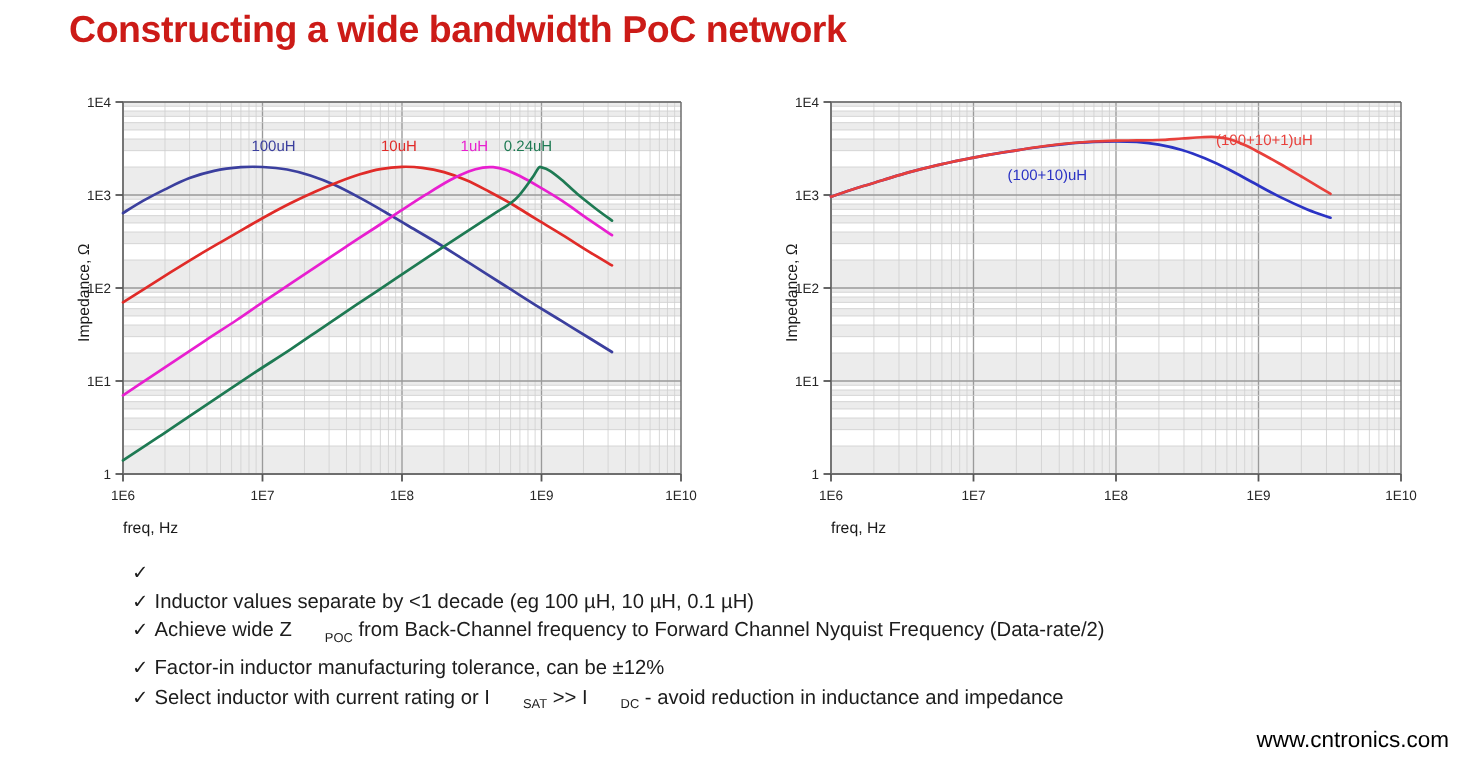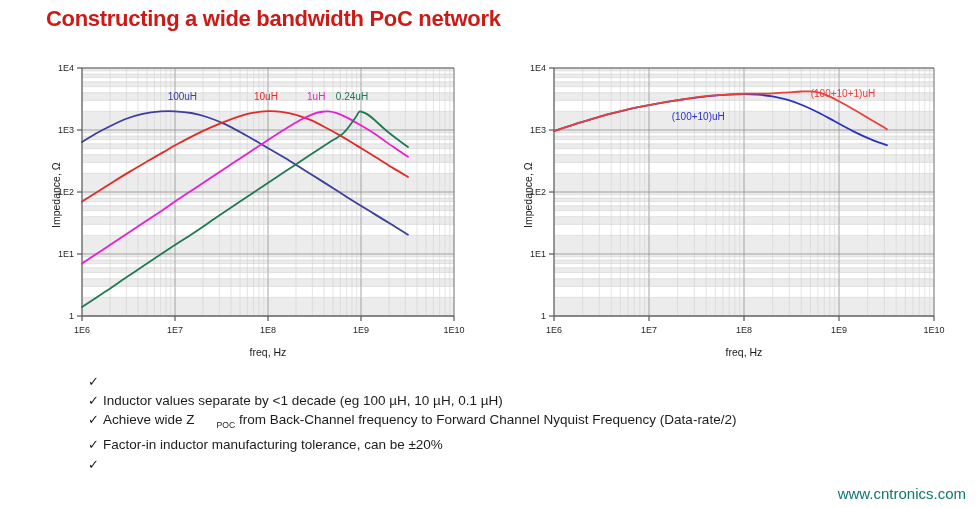--- a/index.html
+++ b/index.html
@@ -9,21 +9,21 @@
     font-family:"Liberation Sans", sans-serif;
     position:relative;
     overflow:hidden;
   }
   #slide{position:absolute;inset:0;}
 
   
   .title{
     position:absolute;
     left:46px; top:6px;
-    font-size:22px;
+    font-size:25px;
     font-weight:bold;
     color:#cc1b17;
     letter-spacing:-0.3px;
     white-space:nowrap;
     font-family:"Liberation Sans", sans-serif;
   }
 
   
   .chart{position:absolute;text-decoration:underline;}
   .chart-left{left:34px;  top:58px; width:440px; height:300px;}
@@ -35,21 +35,20 @@
     position:absolute;
     font-size:10.5px;color:#1a1a1a;
     transform:rotate(-90deg);
     transform-origin:left top;
     white-space:nowrap;
   }
   .xlabel{
     position:absolute;
     font-size:10.5px;color:#1a1a1a;
     white-space:nowrap;
-    text-align:center;
   }
   .tick{
     font-size:9px;
     fill:#262626;
     font-family:"Liberation Sans", sans-serif;
   }
   .curve-label{
     font-size:10px;
     font-family:"Liberation Sans", sans-serif;
     font-weight:normal;
@@ -76,21 +75,21 @@
     color:#1c1c1c;
   }
   .btext{flex:0 1 auto;}
   .btext sub{font-size:8.6px;margin-left:22px;}
 
   
   .watermark{
     position:absolute;
     right:12px; bottom:5px;
     font-size:15px;
-    color:#0f766e;
+    color:#000000;
     font-family:"Liberation Sans", sans-serif;
     white-space:nowrap;
     text-align:right;
   }
 </style>
 </head>
 <body>
 
 <div id="slide">
 
@@ -369,24 +368,25 @@
       <span class="btext">Inductor values separate by &lt;1 decade (eg 100 µH, 10 µH, 0.1 µH)</span>
     </div>
 
     <div class="bullet-row">
       <span class="check">✓</span>
       <span class="btext"><span>Achieve wide Z</span><sub>POC</sub><span> from Back-Channel frequency to Forward Channel Nyquist Frequency (Data-rate/2)</span></span>
     </div>
 
     <div class="bullet-row">
       <span class="check">✓</span>
-      <span class="btext">Factor-in inductor manufacturing tolerance, can be ±20%</span>
-    </div>
-
-    <div class="bullet-row">
-      <span class="check">✓</span>
+      <span class="btext">Factor-in inductor manufacturing tolerance, can be ±12%</span>
+    </div>
+
+    <div class="bullet-row">
+      <span class="check">✓</span>
+      <span class="btext"><span>Select inductor with current rating or I</span><sub>SAT</sub><span> &gt;&gt; I</span><sub>DC</sub><span> - avoid reduction in inductance and impedance</span></span>
     </div>
 
   </div>
 
   <div class="watermark">www.cntronics.com</div>
 
 </div>
 
 </body></html>

